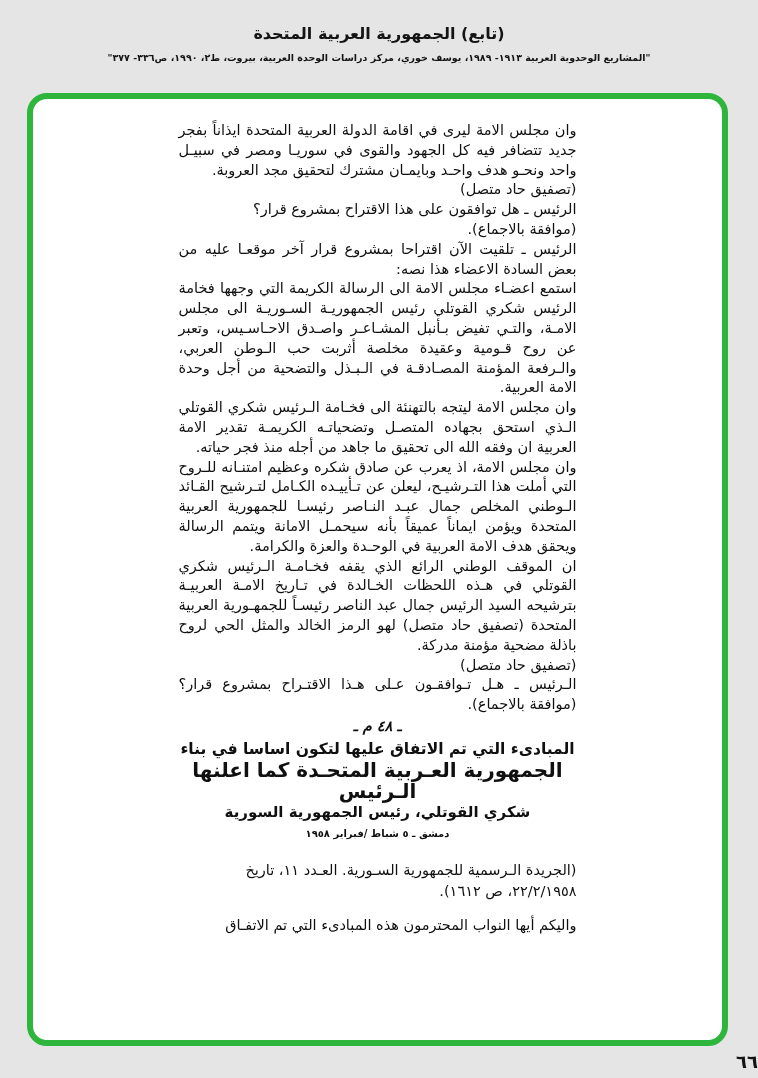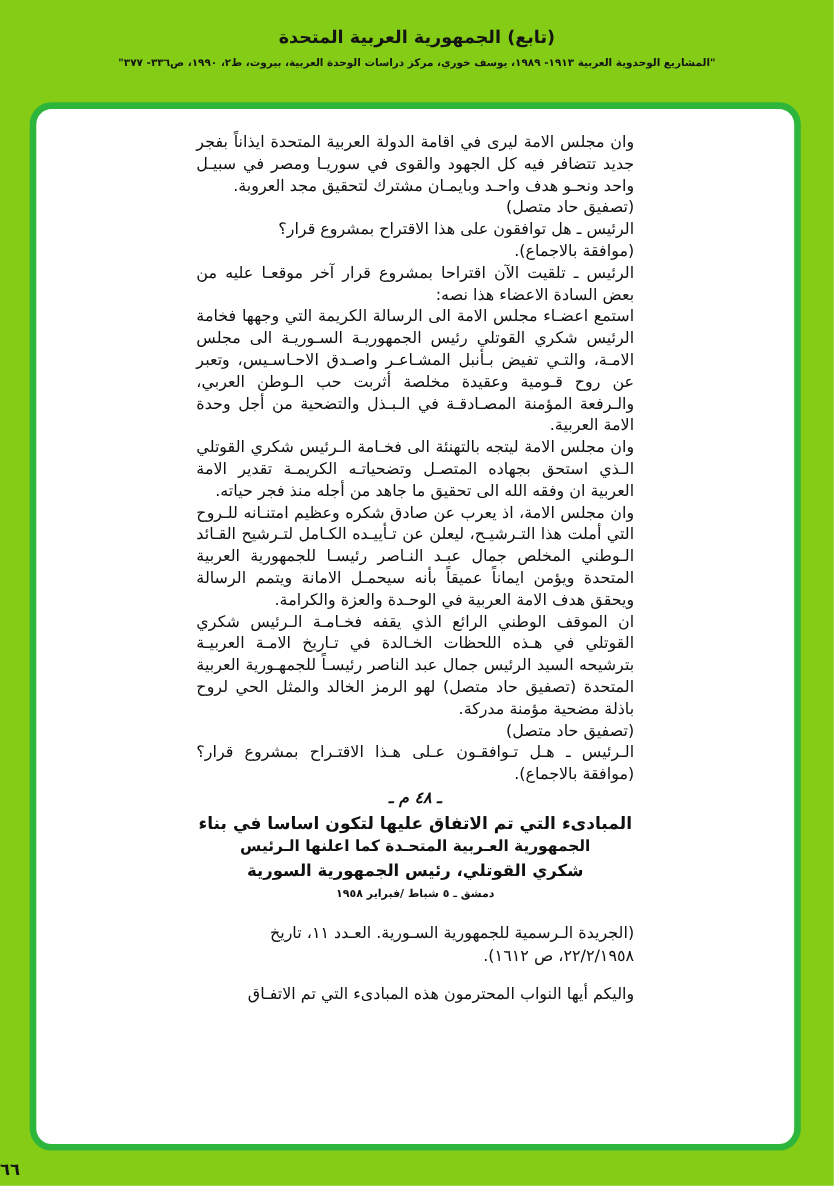--- a/index.html
+++ b/index.html
@@ -1,21 +1,21 @@
 <!DOCTYPE html>
 <html lang="ar" dir="rtl" style="--frame-green: #2eb53c;"><head>
 <meta charset="utf-8">
 <style>
   html,body{margin:0;padding:0;background:#ffffff;}
   body{
     width:758px;height:1078px;position:relative;
     font-family:"DejaVu Sans",sans-serif;color:#141414;
     overflow:hidden;
   }
-  .page{position:relative;width:758px;height:1078px;background:#84cc16;}
+  .page{position:relative;width:758px;height:1078px;background:#e5e5e5;}
 
   
   .hdr{direction:rtl;text-align:center;padding-top:24px;}
   .title{font-size:16px;font-weight:bold;margin:0;letter-spacing:0;}
   .citation{
     font-size:9.5px;font-weight:bold;margin-top:9px;
     white-space:nowrap;direction:rtl;
   }
 
   
@@ -30,33 +30,33 @@
     direction:rtl;width:398px;margin:22px auto 0 auto;
     font-size:14.5px;line-height:19.8px;color:#101010;
   }
   .para{margin:0;}
   .justify{text-align:justify;}
   .stage{text-align:right;}
   .dashline{text-align:center;font-weight:bold;margin-top:2px;font-style:italic;}
 
   .heading{text-align:center;font-weight:bold;margin:2px 0 0 0;}
   .heading .hl1{font-size:15.5px;line-height:21px;}
-  .heading .hl2{font-size:14px;line-height:21px;}
+  .heading .hl2{font-size:20px;line-height:21px;}
   .heading .hl3{font-size:15px;line-height:21px;}
   .heading .hl4{font-size:10px;line-height:21px;}
 
   .gazette{
     margin-top:16px;text-align:right;letter-spacing:0.6px;
     line-height:21px;
   }
   .closing{margin-top:14px;text-align:justify;}
 
   .pageno{
     position:absolute;left:0;right:0;bottom:6px;
-    text-align:left;font-size:15px;font-weight:bold;
+    text-align:right;font-size:18px;font-weight:bold;
   }
 </style>
 </head>
 <body>
 
 <div class="page">
 
   <header class="hdr">
     <h1 class="title">(تابع) الجمهورية العربية المتحدة</h1>
     <div class="citation">"المشاريع الوحدوية العربية ١٩١٣- ١٩٨٩، يوسف خوري، مركز دراسات الوحدة العربية، بيروت، ط٢، ١٩٩٠، ص٣٣٦- ٣٧٧"</div>

